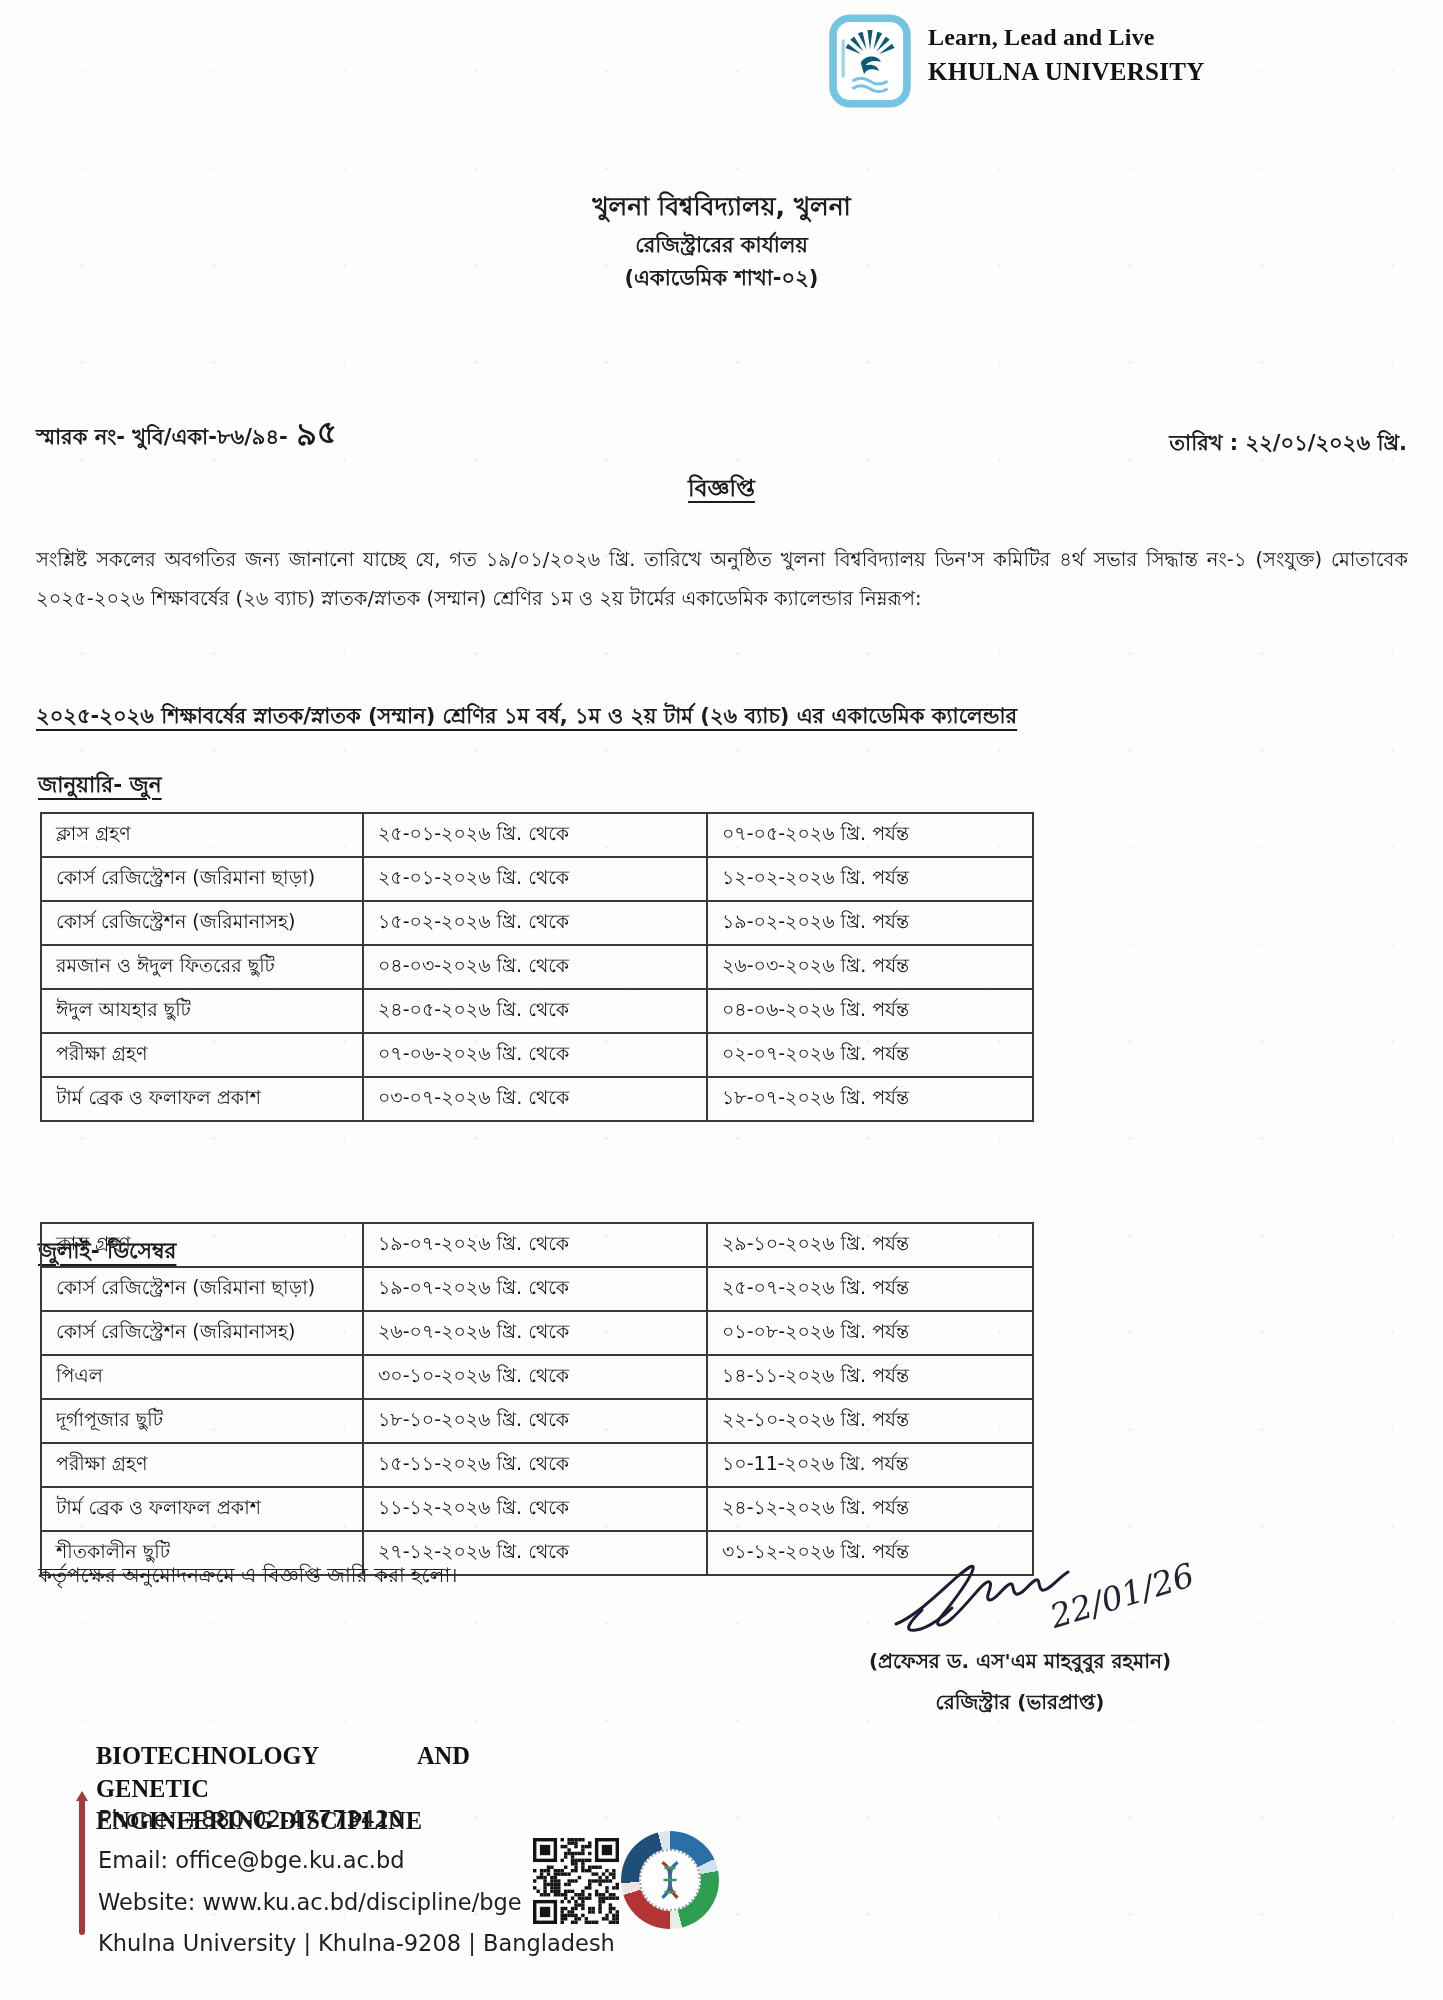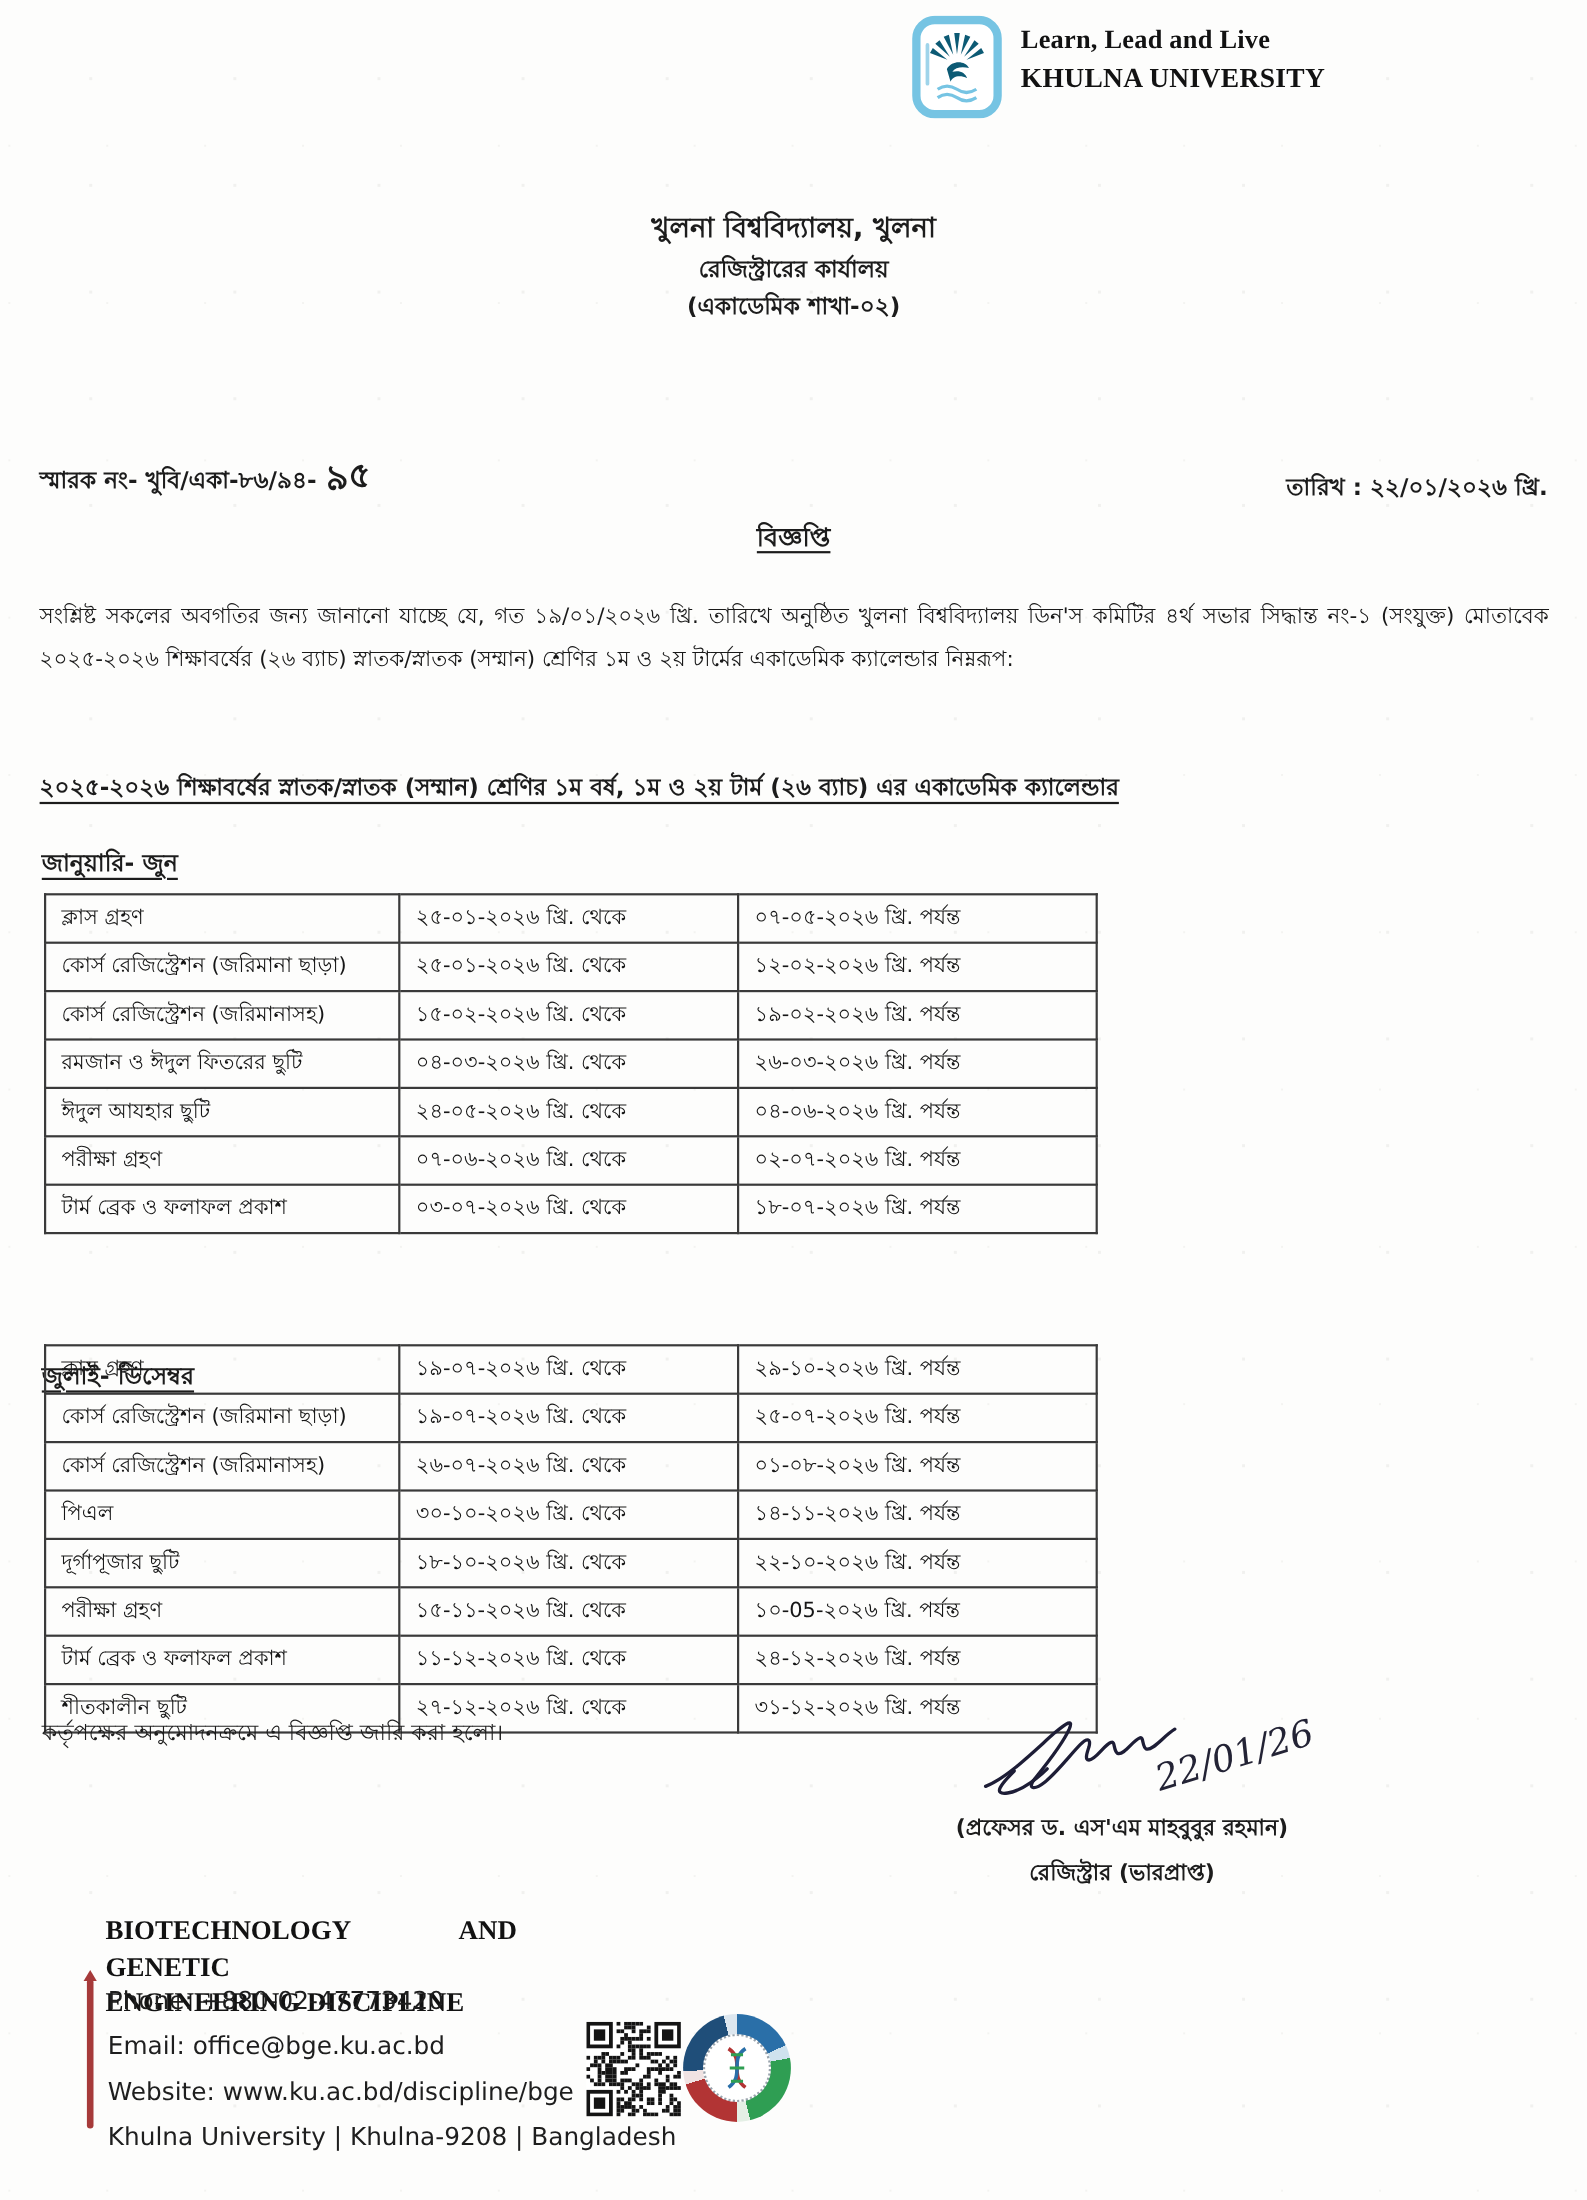--- a/index.html
+++ b/index.html
@@ -52,21 +52,21 @@
   
   .tbl-heading { position: absolute; left: 38px; font-size: 21.5px; font-weight: bold; }
   .tbl-heading span { text-decoration: underline; text-underline-offset: 6px; text-decoration-thickness: 2px; }
   .th-1 { top: 768px; }
   .th-2 { top: 1234px; text-align: center; }
 
   
   .cal-table { position: absolute; left: 40px; width: 956px; border-collapse: collapse; table-layout: fixed; font-size: 19px; color: #161616; }
   .cal-table td { border: 2px solid #3a3a3a; padding: 5px 14px; height: 40px; overflow: hidden; white-space: nowrap; }
   .cal-table td:nth-child(1) { width: 322px; margin-top: 44px; }
-  .cal-table td:nth-child(2) { width: 308px; }
+  .cal-table td:nth-child(2) { width: 344px; }
   .cal-table td:nth-child(3) { width: 326px; }
   .tbl-1 { top: 812px; }
   .tbl-2 { top: 1222px; }
 
   
   .closing { position: absolute; top: 1560px; left: 38px; font-size: 20px; }
 
   
   .sig-block { position: absolute; left: 830px; top: 1548px; width: 380px; text-align: center; }
   .sig-scrawl { position: relative; height: 96px; }
@@ -200,21 +200,21 @@
           <td>১৪-১১-২০২৬ খ্রি. পর্যন্ত</td>
         </tr>
         <tr>
           <td>দূর্গাপূজার ছুটি</td>
           <td>১৮-১০-২০২৬ খ্রি. থেকে</td>
           <td>২২-১০-২০২৬ খ্রি. পর্যন্ত</td>
         </tr>
         <tr>
           <td>পরীক্ষা গ্রহণ</td>
           <td>১৫-১১-২০২৬ খ্রি. থেকে</td>
-          <td>১০-05-২০২৬ খ্রি. পর্যন্ত</td>
+          <td>১০-11-২০২৬ খ্রি. পর্যন্ত</td>
         </tr>
         <tr>
           <td>টার্ম ব্রেক ও ফলাফল প্রকাশ</td>
           <td>১১-১২-২০২৬ খ্রি. থেকে</td>
           <td>২৪-১২-২০২৬ খ্রি. পর্যন্ত</td>
         </tr>
         <tr>
           <td>শীতকালীন ছুটি</td>
           <td>২৭-১২-২০২৬ খ্রি. থেকে</td>
           <td>৩১-১২-২০২৬ খ্রি. পর্যন্ত</td>

